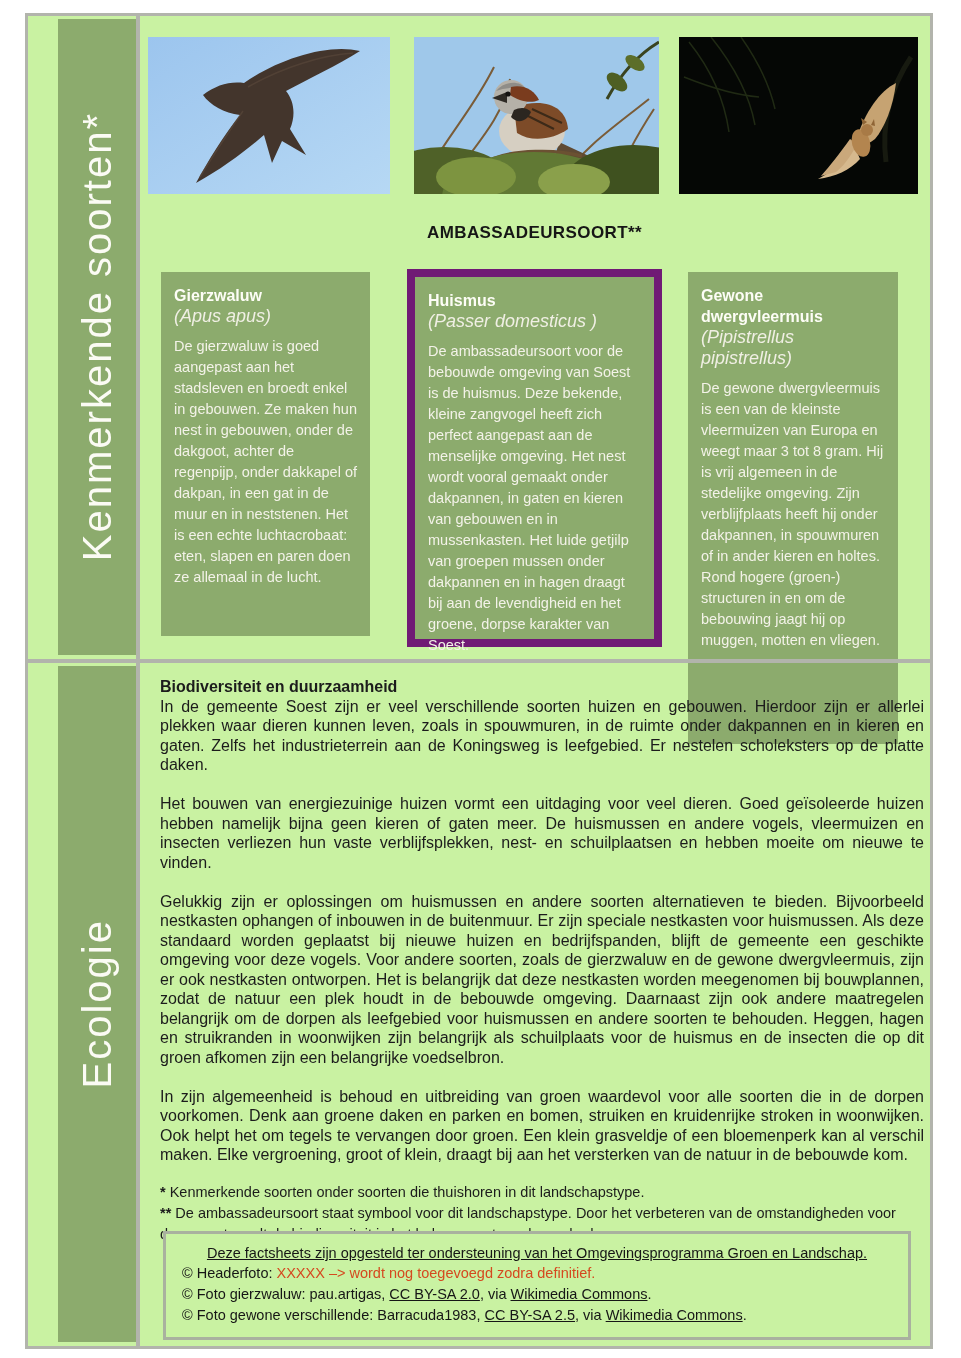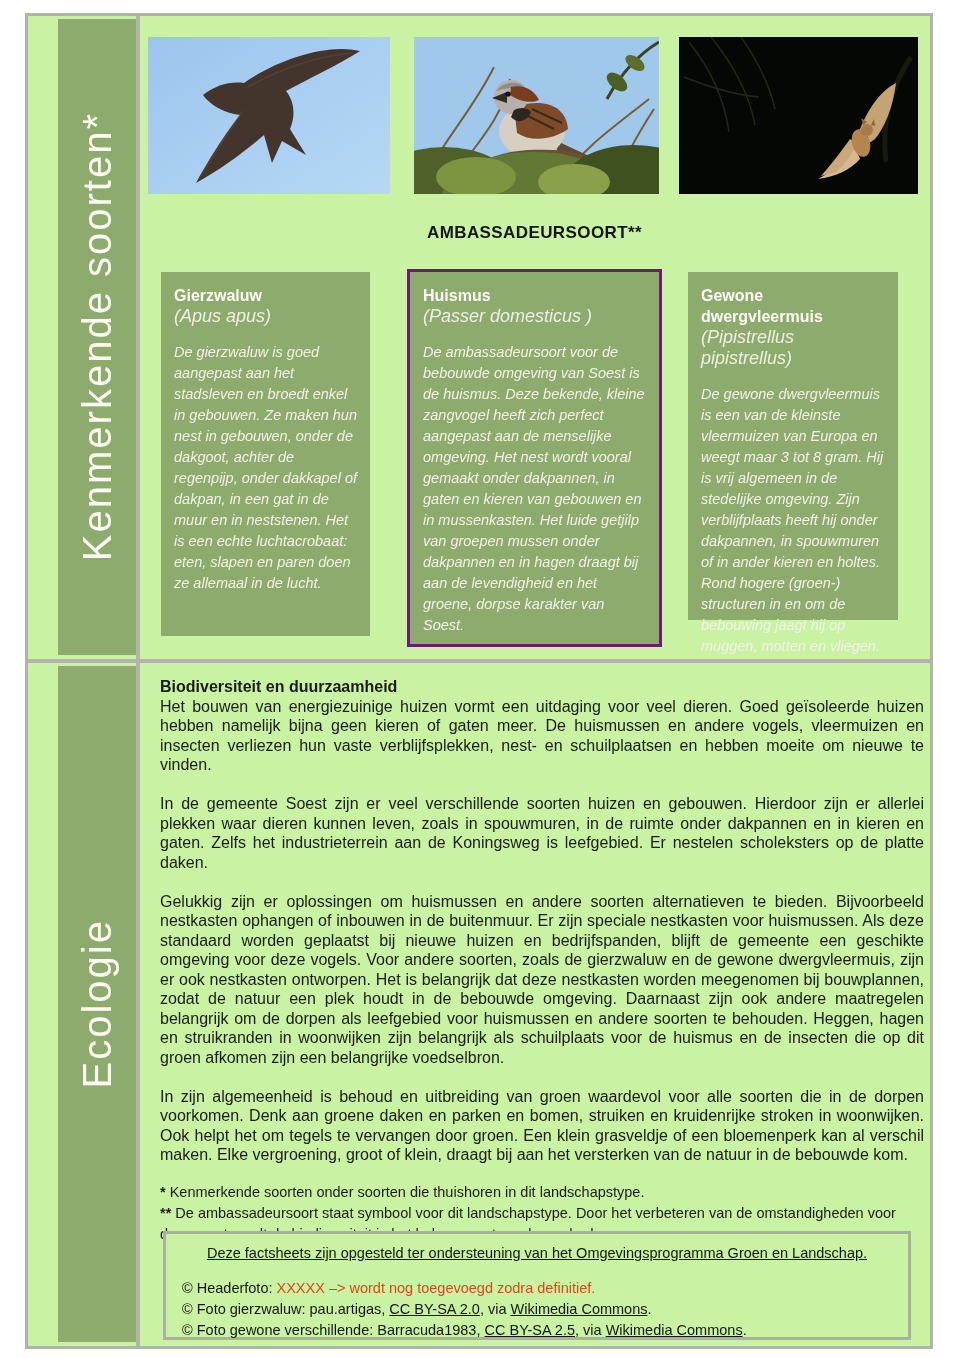--- a/index.html
+++ b/index.html
@@ -37,40 +37,40 @@
   .amb-heading{
     position:absolute;left:227px;top:207px;width:335px;text-align:center;
     font-weight:bold;font-size:17px;letter-spacing:0.4px;color:#161616;
   }
   
   .card{
     position:absolute;background:#8cab6d;color:#f3f2e8;
     padding:13px 13px 10px 13px;box-sizing:border-box;
   }
   #card-1{left:21px;top:256px;width:209px;height:364px;}
-  #card-2{left:267px;top:253px;width:255px;height:378px;border:3px solid #701a75;background:#8cab6d;}
-  #card-3{left:548px;top:256px;width:210px;height:348px;}
+  #card-2{left:267px;top:253px;width:255px;height:378px;border:8px solid #701a75;background:#8cab6d;}
+  #card-3{left:548px;top:256px;width:210px;height:472px;}
   .card-title{font-weight:bold;font-size:16px;line-height:21px;color:#fdfdf6;}
   .card-latin{font-style:italic;font-size:18px;line-height:21px;color:#f0efe4;}
-  .card-body{margin-top:15px;font-size:14.5px;line-height:21px;color:#f3f2e8;font-style:italic;}
+  .card-body{margin-top:9px;font-size:14.5px;line-height:21px;color:#f3f2e8;}
   
   .eco-text{position:absolute;left:20px;top:14px;width:764px;}
   .eco-heading{font-size:16px;line-height:19.5px;font-weight:bold;margin:0;}
   .eco-text p{font-size:16px;line-height:19.5px;margin:0 0 19.5px 0;text-align:justify;}
   .eco-text p:last-of-type{margin-bottom:0;}
   .footnotes{margin-top:17px;width:746px;font-size:14.5px;line-height:21px;}
   .footnote-marker{font-weight:bold;}
   
   .credits-box{
     position:absolute;left:23px;top:568px;width:748px;height:109px;
     border:3px solid #a9b19f;box-sizing:border-box;background:#c9f2a2;
     padding:10px 16px 0 16px;
   }
   .credits-title{
-    text-align:center;font-size:14.5px;line-height:19px;margin-bottom:15px;
+    text-align:center;font-size:14.5px;line-height:19px;
     text-decoration:underline;color:#161616;
   }
   .credit-line{font-size:14.5px;line-height:21px;color:#161616;}
   .credit-note{color:#d5491f;}
   .credit-link{text-decoration:underline;color:#161616;cursor:pointer;}
 </style>
 </head>
 <body>
 
 <div class="frame">
@@ -184,22 +184,22 @@
   <div class="row-bottom">
     <div class="side-cell">
       <div class="side-bar">
         <div class="v-label">Ecologie</div>
       </div>
     </div>
 
     <div class="content-cell">
       <div class="eco-text">
         <h3 class="eco-heading">Biodiversiteit en duurzaamheid</h3>
+        <p>In de gemeente Soest zijn er veel verschillende soorten huizen en gebouwen. Hierdoor zijn er allerlei plekken waar dieren kunnen leven, zoals in spouwmuren, in de ruimte onder dakpannen en in kieren en gaten. Zelfs het industrieterrein aan de Koningsweg is leefgebied. Er nestelen scholeksters op de platte daken.</p>
         <p>Het bouwen van energiezuinige huizen vormt een uitdaging voor veel dieren. Goed geïsoleerde huizen hebben namelijk bijna geen kieren of gaten meer. De huismussen en andere vogels, vleermuizen en insecten verliezen hun vaste verblijfsplekken, nest- en schuilplaatsen en hebben moeite om nieuwe te vinden.</p>
-        <p>In de gemeente Soest zijn er veel verschillende soorten huizen en gebouwen. Hierdoor zijn er allerlei plekken waar dieren kunnen leven, zoals in spouwmuren, in de ruimte onder dakpannen en in kieren en gaten. Zelfs het industrieterrein aan de Koningsweg is leefgebied. Er nestelen scholeksters op de platte daken.</p>
         <p>Gelukkig zijn er oplossingen om huismussen en andere soorten alternatieven te bieden. Bijvoorbeeld nestkasten ophangen of inbouwen in de buitenmuur. Er zijn speciale nestkasten voor huismussen. Als deze standaard worden geplaatst bij nieuwe huizen en bedrijfspanden, blijft de gemeente een geschikte omgeving voor deze vogels. Voor andere soorten, zoals de gierzwaluw en de gewone dwergvleermuis, zijn er ook nestkasten ontworpen. Het is belangrijk dat deze nestkasten worden meegenomen bij bouwplannen, zodat de natuur een plek houdt in de bebouwde omgeving. Daarnaast zijn ook andere maatregelen belangrijk om de dorpen als leefgebied voor huismussen en andere soorten te behouden. Heggen, hagen en struikranden in woonwijken zijn belangrijk als schuilplaats voor de huismus en de insecten die op dit groen afkomen zijn een belangrijke voedselbron.</p>
         <p>In zijn algemeenheid is behoud en uitbreiding van groen waardevol voor alle soorten die in de dorpen voorkomen. Denk aan groene daken en parken en bomen, struiken en kruidenrijke stroken in woonwijken. Ook helpt het om tegels te vervangen door groen. Een klein grasveldje of een bloemenperk kan al verschil maken. Elke vergroening, groot of klein, draagt bij aan het versterken van de natuur in de bebouwde kom.</p>
 
         <div class="footnotes">
           <div><span class="footnote-marker">*</span><span> Kenmerkende soorten onder soorten die thuishoren in dit landschapstype.</span></div>
           <div><span class="footnote-marker">**</span><span> De ambassadeursoort staat symbool voor dit landschapstype. Door het verbeteren van de omstandigheden voor deze soort wordt de biodiversiteit in het hele ecosysteem bevorderd.</span></div>
         </div>
       </div>
 
       <div class="credits-box">

